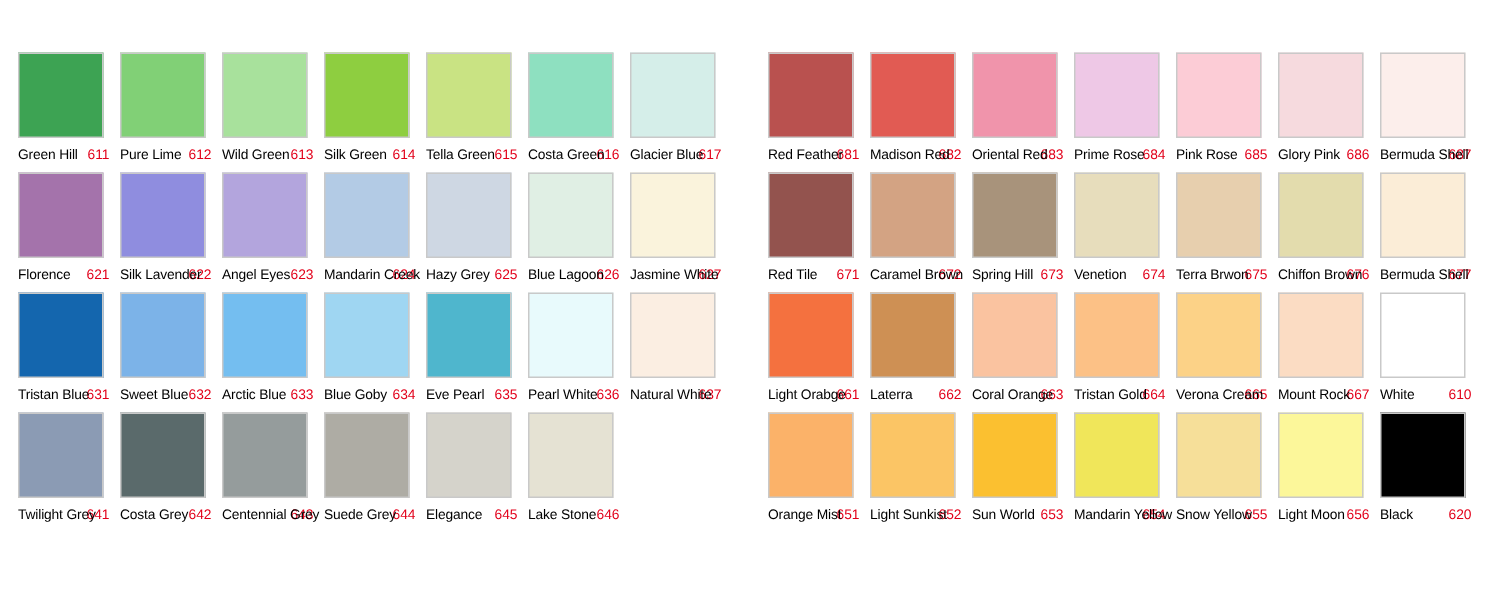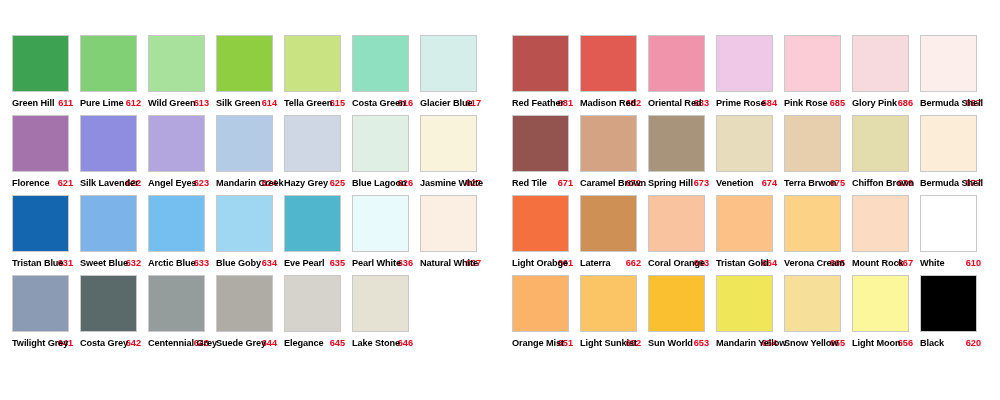--- a/index.html
+++ b/index.html
@@ -60,30 +60,30 @@
     height: 20px;
     line-height: 20px;
     margin-top: 1px;
     white-space: nowrap;
     font-size: 0;
   }
 
   .cname {
     display: inline-block;
     font-size: 9.2px;
-    font-weight: bold;
+    font-weight: normal;
     color: #000000;
     letter-spacing: -0.1px;
     vertical-align: middle;
   }
 
   .ccode {
     display: inline-block;
     font-size: 9.2px;
-    font-weight: bold;
+    font-weight: normal;
     color: #e2001a;
     vertical-align: middle;
     float: right;
   }
 </style>
 </head>
 <body>
 
 <div id="sheet">
   <div class="panel left" id="panel-left">

